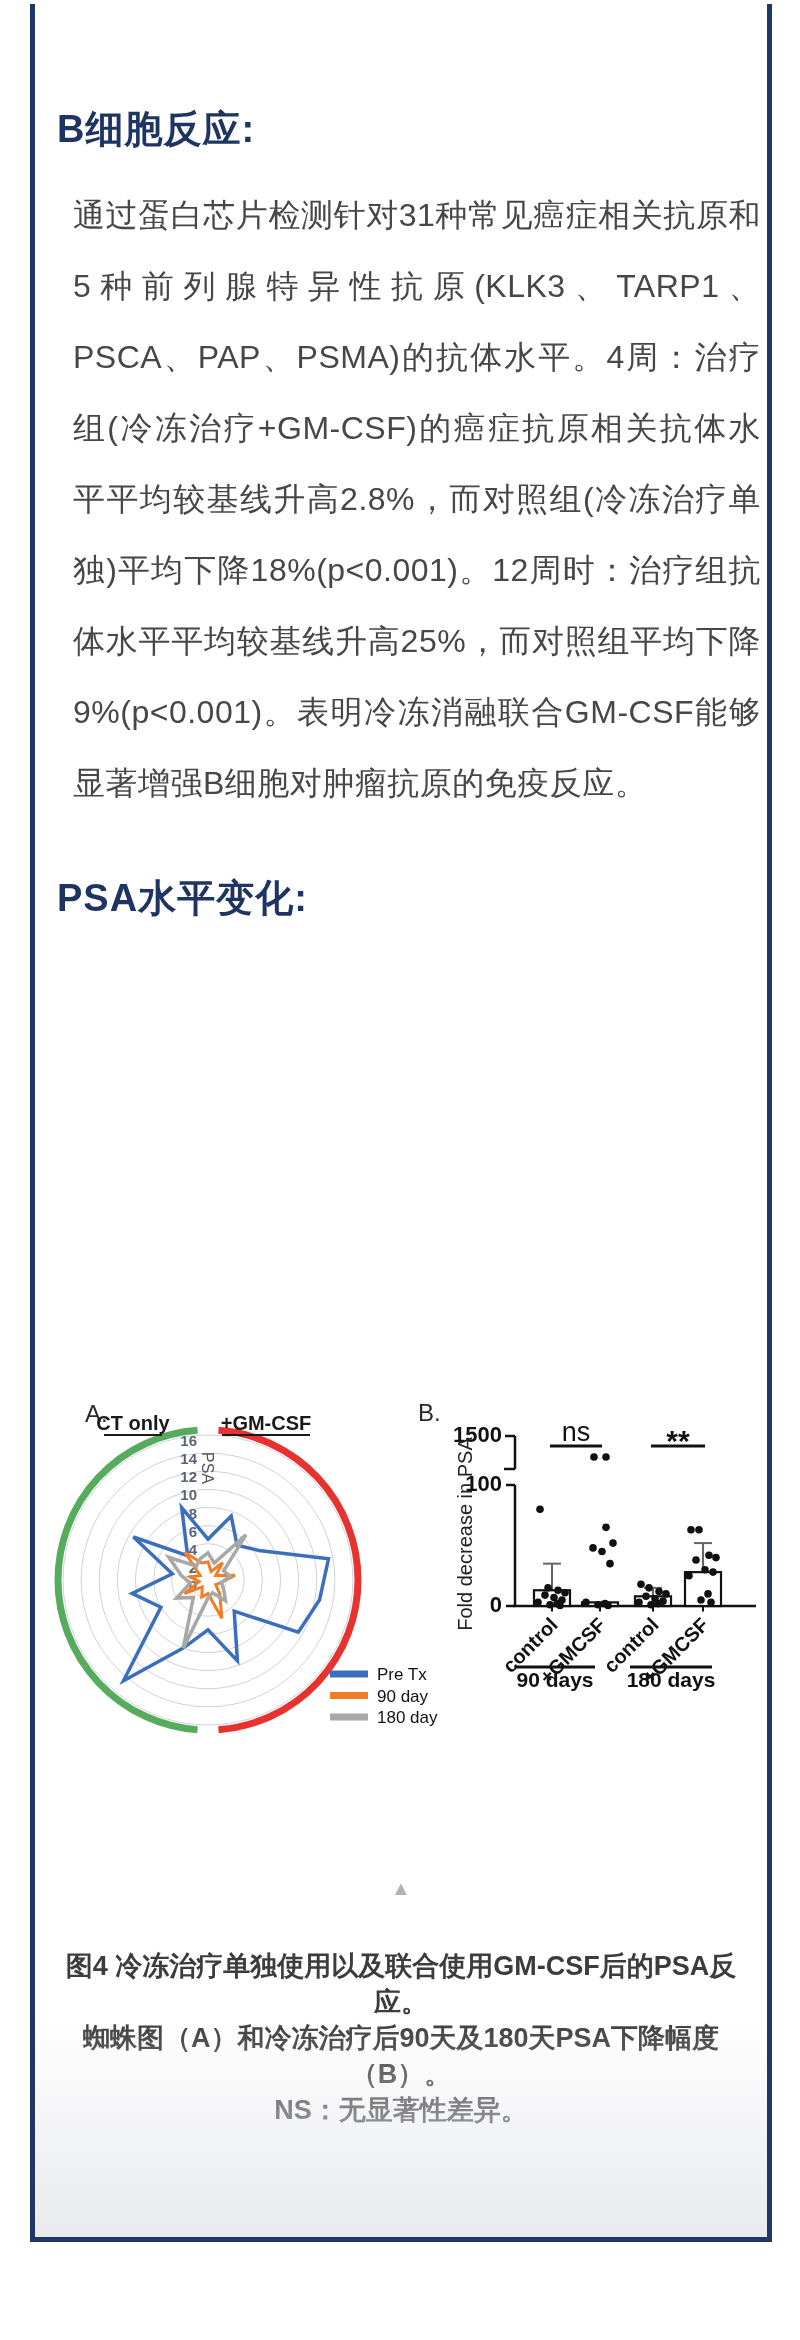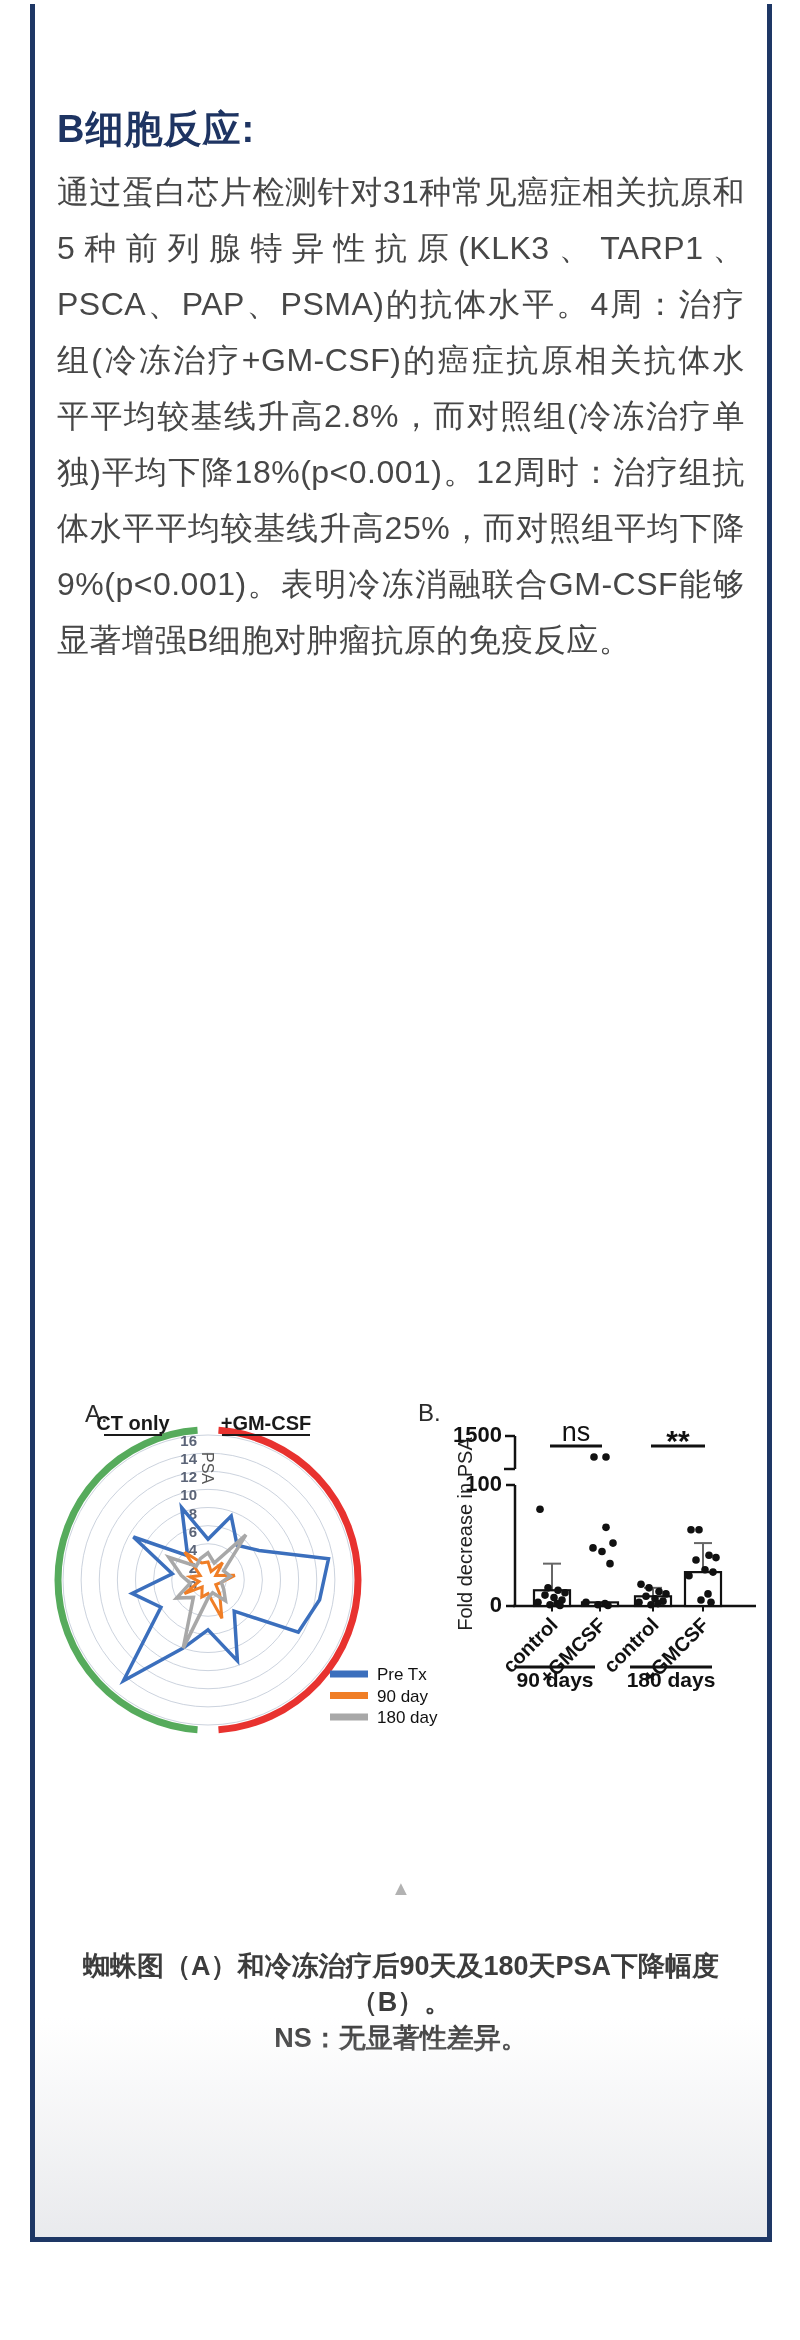--- a/index.html
+++ b/index.html
@@ -3,21 +3,21 @@
 <meta charset="utf-8">
 <style>
   html,body{margin:0;padding:0;background:#ffffff;width:800px;height:2340px;
     font-family:"Liberation Sans","DejaVu Sans",sans-serif;overflow:hidden;}
   .card{position:absolute;left:30px;top:4px;width:732px;height:2233px;background:#ffffff;
     border-left:5px solid #1e3765;border-right:5px solid #1e3765;border-bottom:5px solid #1e3765;}
   .card .fade{position:absolute;left:0;right:0;bottom:0;height:220px;
     background:linear-gradient(to bottom, rgba(233,234,237,0), #e9eaed);}
   .sec-heading{position:absolute;left:22px;margin:0;font-size:38px;font-weight:700;
     color:#1e3462;letter-spacing:1px;}
-  .sec-para{position:absolute;left:22px;width:688px;margin:0;font-size:32px;line-height:56px;
+  .sec-para{position:absolute;left:22px;width:688px;margin:16px;font-size:32px;line-height:71px;
     color:#474747;text-align:justify;text-justify:inter-ideograph;letter-spacing:0.5px;}
   #heading-1{top:100px;}
   #para-1{top:160px;}
   #heading-2{top:869px;}
   #para-2{top:933px;}
   #figure-svg{position:absolute;left:5px;top:1390px;}
   .collapse-arrow{position:absolute;left:0;top:1874px;width:100%;text-align:center;
     font-size:20px;color:#b2b2b2;line-height:20px;cursor:pointer;}
   .caption{position:absolute;left:22px;top:1944px;width:688px;text-align:center;
     font-size:27px;font-weight:700;line-height:36px;color:#3c3c3c;}
@@ -25,20 +25,21 @@
 </style>
 </head>
 <body>
 
 <div class="card">
 
   <h2 class="sec-heading" id="heading-1">B细胞反应:</h2>
 
   <p class="sec-para" id="para-1">通过蛋白芯片检测针对31种常见癌症相关抗原和5种前列腺特异性抗原(KLK3、TARP1、PSCA、PAP、PSMA)的抗体水平。4周：治疗组(冷冻治疗+GM-CSF)的癌症抗原相关抗体水平平均较基线升高2.8%，而对照组(冷冻治疗单独)平均下降18%(p&lt;0.001)。12周时：治疗组抗体水平平均较基线升高25%，而对照组平均下降9%(p&lt;0.001)。表明冷冻消融联合GM-CSF能够显著增强B细胞对肿瘤抗原的免疫反应。</p>
 
+  <h2 class="sec-heading" id="heading-2">PSA水平变化:</h2>
 
 
   <svg id="figure-svg" width="720" height="345" viewBox="0 0 720 345">
       <g>
         <circle cx="168" cy="186" r="18.125" fill="none" stroke="#ccd3de" stroke-width="1"></circle>
         <circle cx="168" cy="186" r="36.25" fill="none" stroke="#ccd3de" stroke-width="1"></circle>
         <circle cx="168" cy="186" r="54.375" fill="none" stroke="#ccd3de" stroke-width="1"></circle>
         <circle cx="168" cy="186" r="72.5" fill="none" stroke="#ccd3de" stroke-width="1"></circle>
         <circle cx="168" cy="186" r="90.625" fill="none" stroke="#ccd3de" stroke-width="1"></circle>
         <circle cx="168" cy="186" r="108.75" fill="none" stroke="#ccd3de" stroke-width="1"></circle>
@@ -152,18 +153,19 @@
         <line x1="590" y1="273" x2="672" y2="273" stroke="#111" stroke-width="3"></line>
         <text x="631" y="293" text-anchor="middle" font-size="21" font-weight="600" fill="#111">180 days</text>
         <line x1="611" y1="52" x2="665" y2="52" stroke="#111" stroke-width="3"></line>
         <text x="638" y="57" text-anchor="middle" font-size="30" font-weight="700" fill="#111">**</text>
       </g>
     </svg>
 
   <div class="collapse-arrow">▲</div>
 
   <div class="caption">
+    <div>图4 冷冻治疗单独使用以及联合使用GM-CSF后的PSA反应。</div>
     <div>蜘蛛图（A）和冷冻治疗后90天及180天PSA下降幅度（B）。</div>
     <div>NS：无显著性差异。</div>
   </div>
 
   <div class="fade"></div>
 </div>
 
 </body></html>

